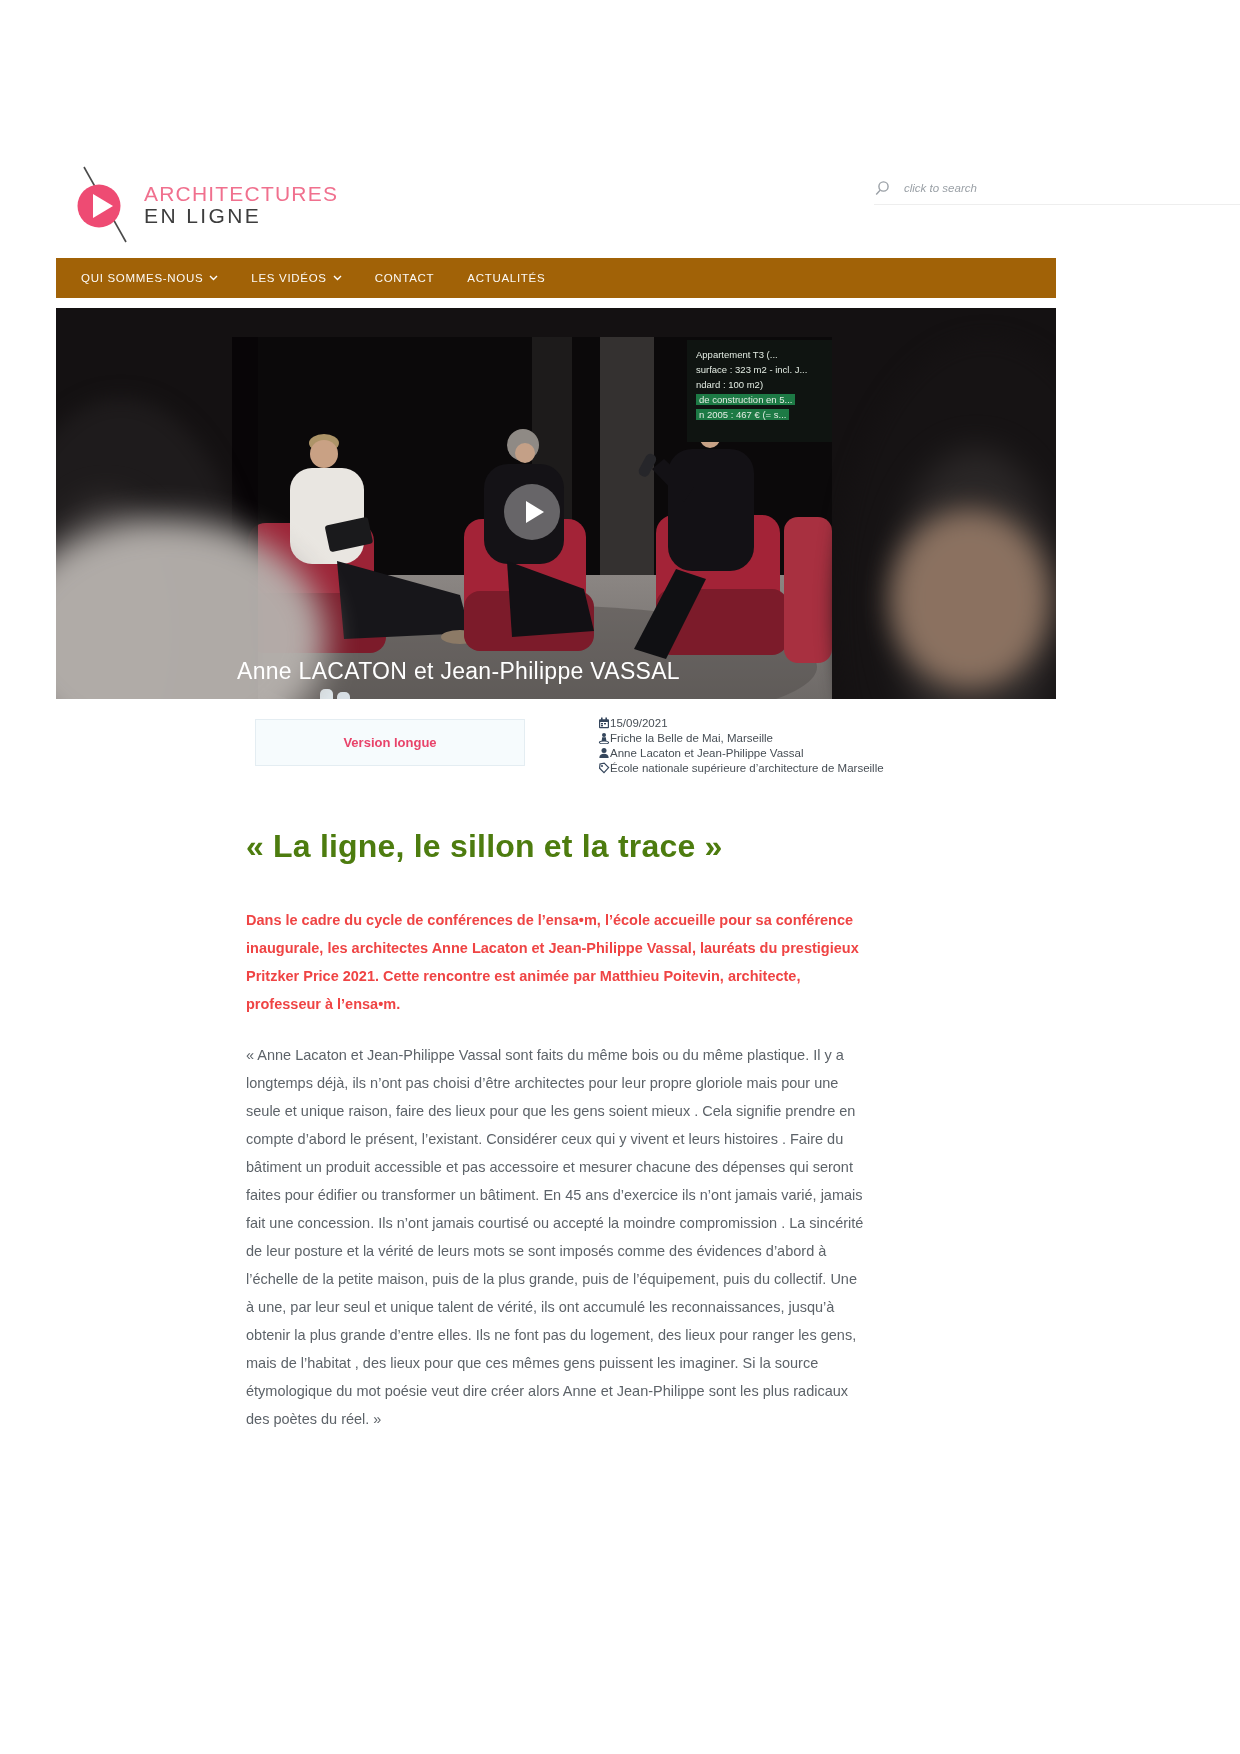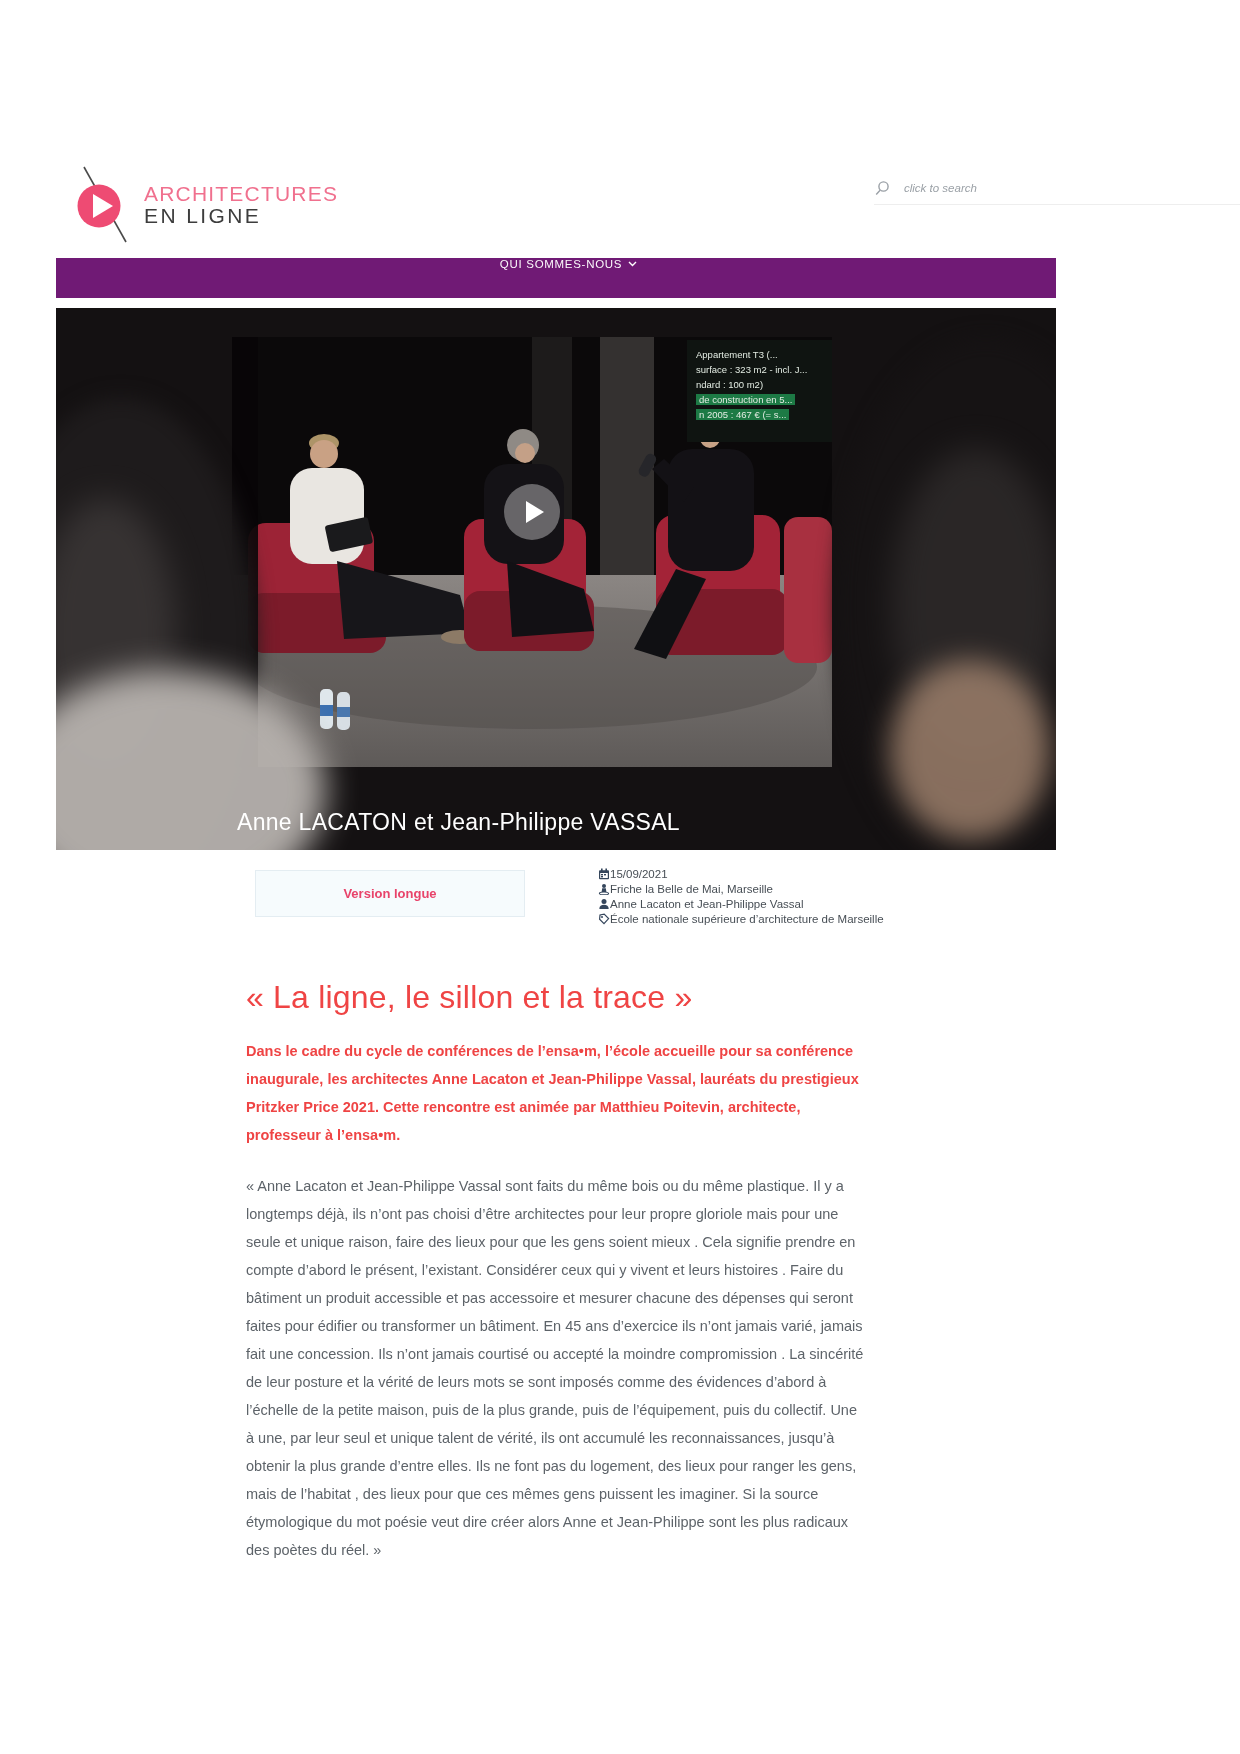--- a/index.html
+++ b/index.html
@@ -16,30 +16,30 @@
   .logo { position: absolute; left: 14px; top: 162px; display: flex; cursor: pointer; }
   .logo-text { margin-left: 8px; margin-top: 21px; font-weight: 300; }
   .logo-line1 { font-size: 21px; letter-spacing: 1.2px; color: #f0708e; line-height: 22px; }
   .logo-line2 { font-size: 21px; letter-spacing: 2.4px; color: #3d3d3d; line-height: 22px; }
   .search { position: absolute; left: 818px; top: 180px; display: flex; align-items: center; cursor: pointer; }
   .search-label { margin-left: 14px; font-style: italic; font-size: 11.5px; color: #9aa0a6; }
   .search-underline { position: absolute; left: 818px; top: 204px; width: 366px; height: 1px; background: #eeeeee; }
 
   
   nav {
-    height: 40px; background: #701a75; display: flex; align-items: center;
-    padding-left: 25px; gap: 33px; flex-direction: column;
+    height: 40px; background: #a16207; display: flex; align-items: center;
+    padding-left: 25px; gap: 33px;
   }
   .nav-item {
     display: flex; align-items: center; gap: 6px; color: rgba(255,255,255,0.97);
     font-size: 11.5px; letter-spacing: 0.7px; cursor: pointer; white-space: nowrap;
   }
 
   
-  .hero { position: relative; margin-top: 10px; height: 542px; background: #141112; overflow: hidden; }
+  .hero { position: relative; margin-top: 10px; height: 391px; background: #141112; overflow: hidden; }
   .blob { position: absolute; border-radius: 50%; }
   .blob-left-dark   { left: -70px; top: 90px;  width: 270px; height: 500px; background: #1e1b1c; filter: blur(10px); z-index: 2; }
   .blob-left-mid    { left: -20px; top: 190px; width: 140px; height: 270px; background: #4b4645; opacity: .55; filter: blur(16px); z-index: 2; }
   .blob-bl-light    { left: -50px; bottom: -60px; width: 320px; height: 240px; background: #b7b2ae; opacity: .95; filter: blur(16px); z-index: 2; }
   .blob-right-dark  { right: -80px; top: 30px; width: 300px; height: 540px; background: #161314; filter: blur(10px); z-index: 2; }
   .blob-right-mid   { right: -5px;  top: 140px; width: 170px; height: 310px; background: #3e3a39; opacity: .5; filter: blur(16px); z-index: 2; }
   .blob-right-hand  { right: 6px; bottom: 10px; width: 160px; height: 180px; background: #9c7f6b; opacity: .85; filter: blur(14px); z-index: 2; }
 
   .video { position: absolute; left: 176px; top: 29px; width: 600px; height: 430px; background: #100e0f; z-index: 1; cursor: pointer; }
   .video svg { display: block; }
@@ -72,22 +72,22 @@
     display: flex; align-items: center; justify-content: center; cursor: pointer;
   }
   .meta-list { position: absolute; left: 542px; top: 16px; }
   .meta-row { display: flex; align-items: center; height: 15px; }
   .meta-row svg { flex: 0 0 auto; }
   .meta-text { font-size: 11.5px; color: #474e55; white-space: nowrap; }
 
   
   article { margin-left: 190px; width: 618px; }
   .article-title {
-    font-size: 32px; font-weight: 400; color: #ef4444; letter-spacing: 0.2px;
-    margin: 6px 0 19px; line-height: 42px;
+    font-size: 32px; font-weight: 700; color: #4d7c0f; letter-spacing: 0.2px;
+    margin: 6px 0 39px; line-height: 42px;
   }
   .lead { font-size: 14.5px; font-weight: bold; color: #ef4444; line-height: 28px; margin-bottom: 23px; }
   .body-text { font-size: 14.5px; color: #5d6369; line-height: 28px; margin-bottom: 27px; }
   .attribution { font-size: 14.5px; color: #5d6369; line-height: 22px; }
 </style>
 </head>
 <body>
 
 <div class="container">
 

